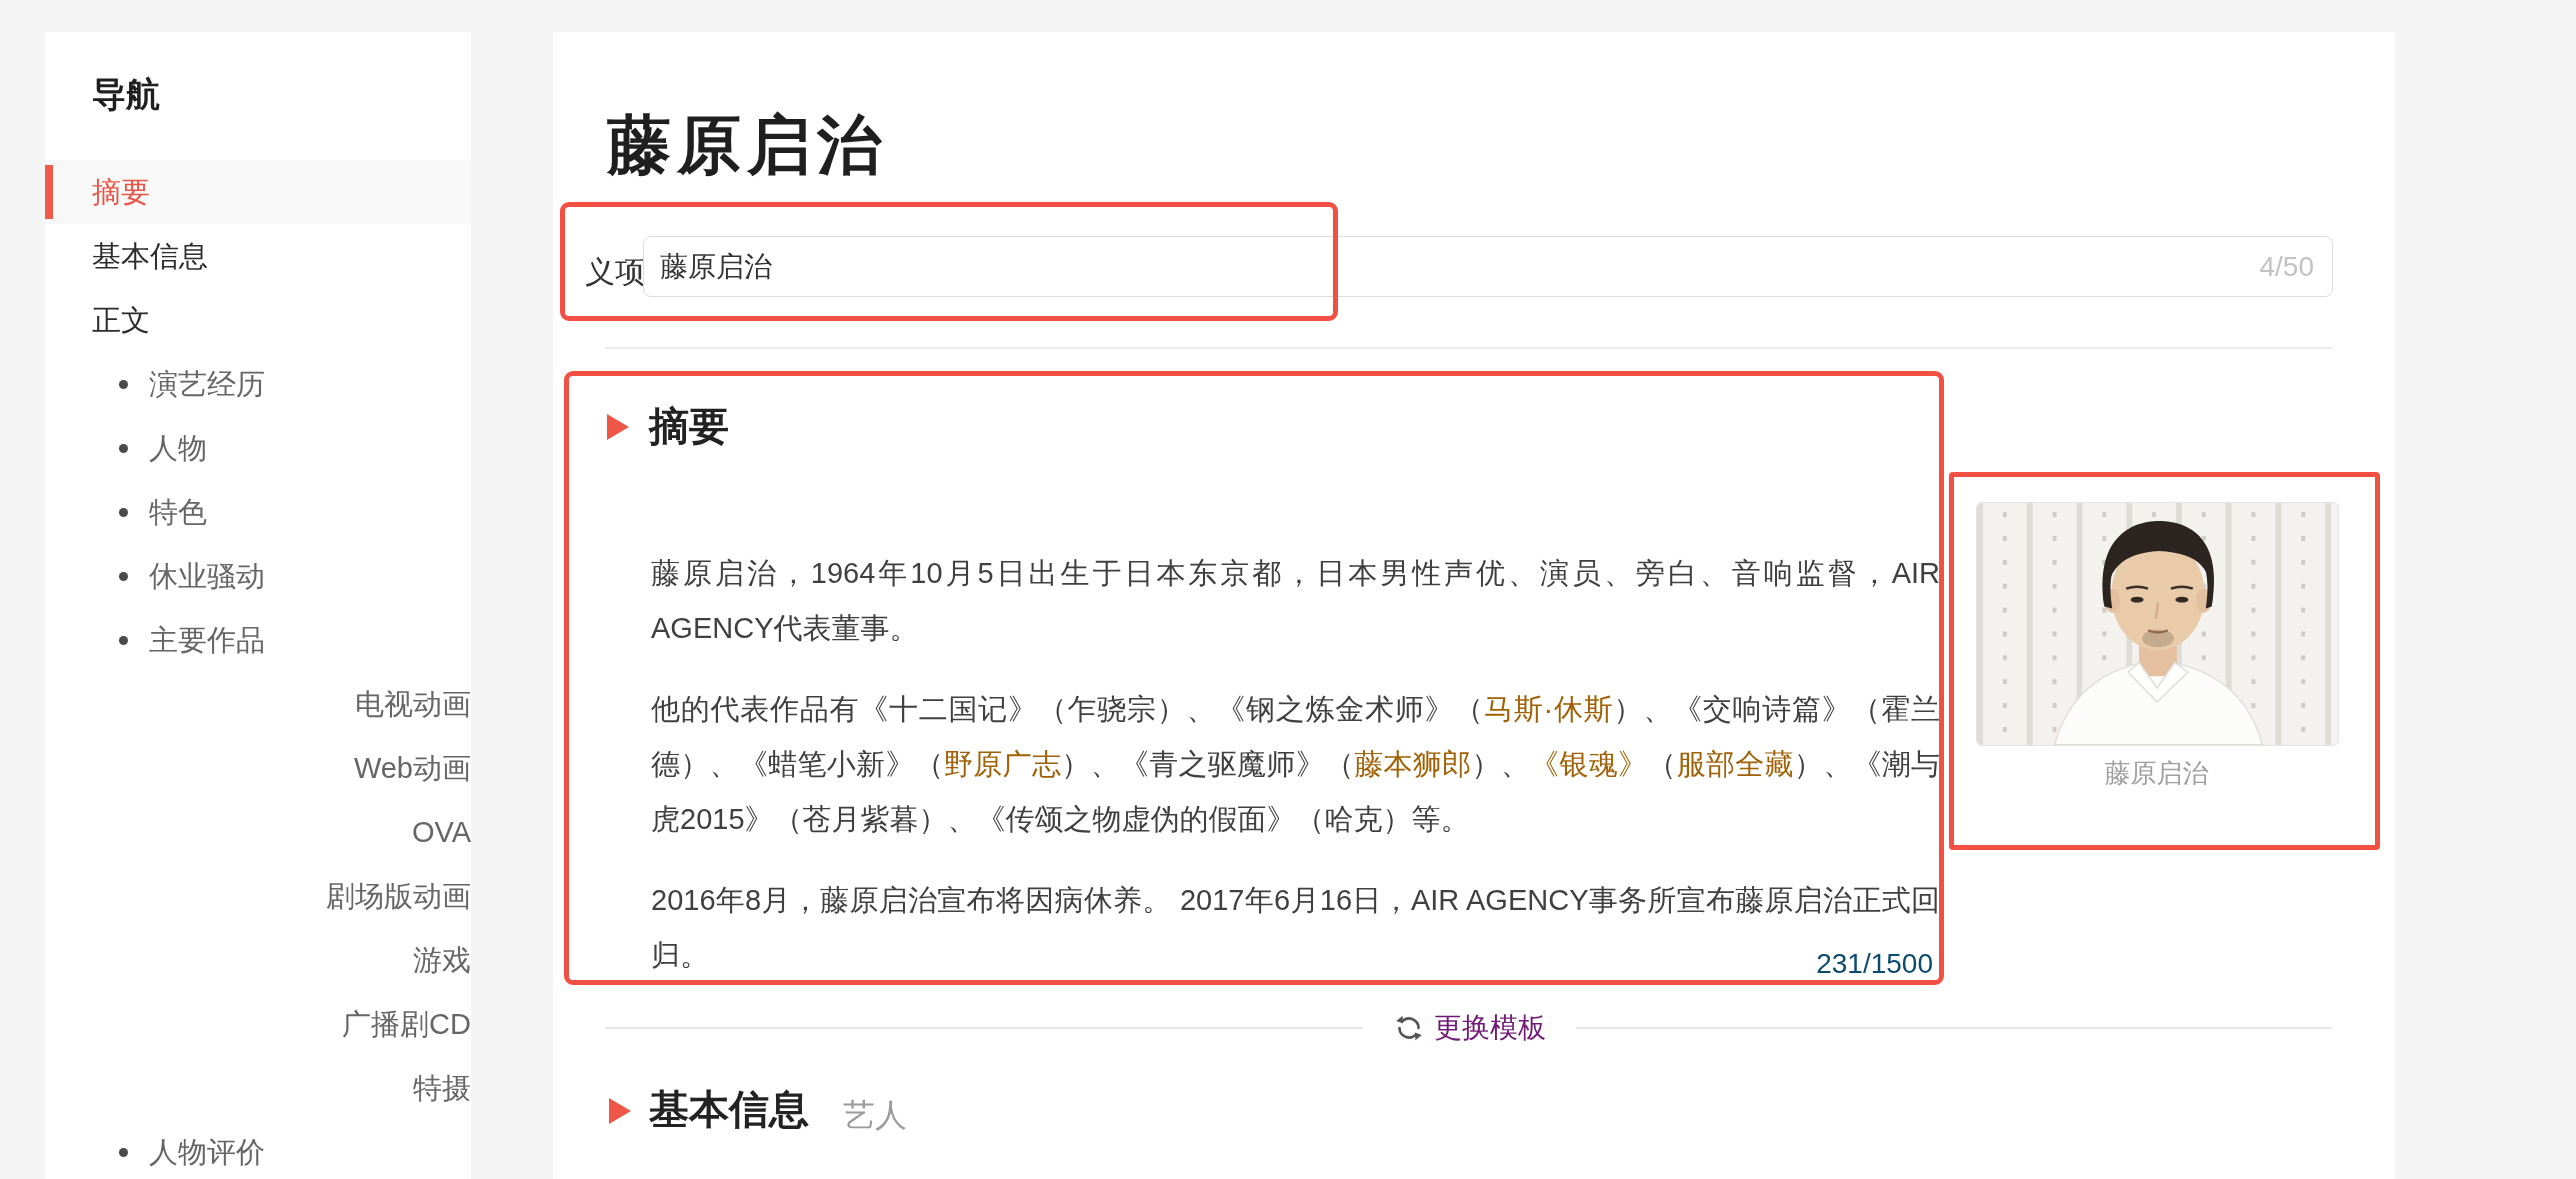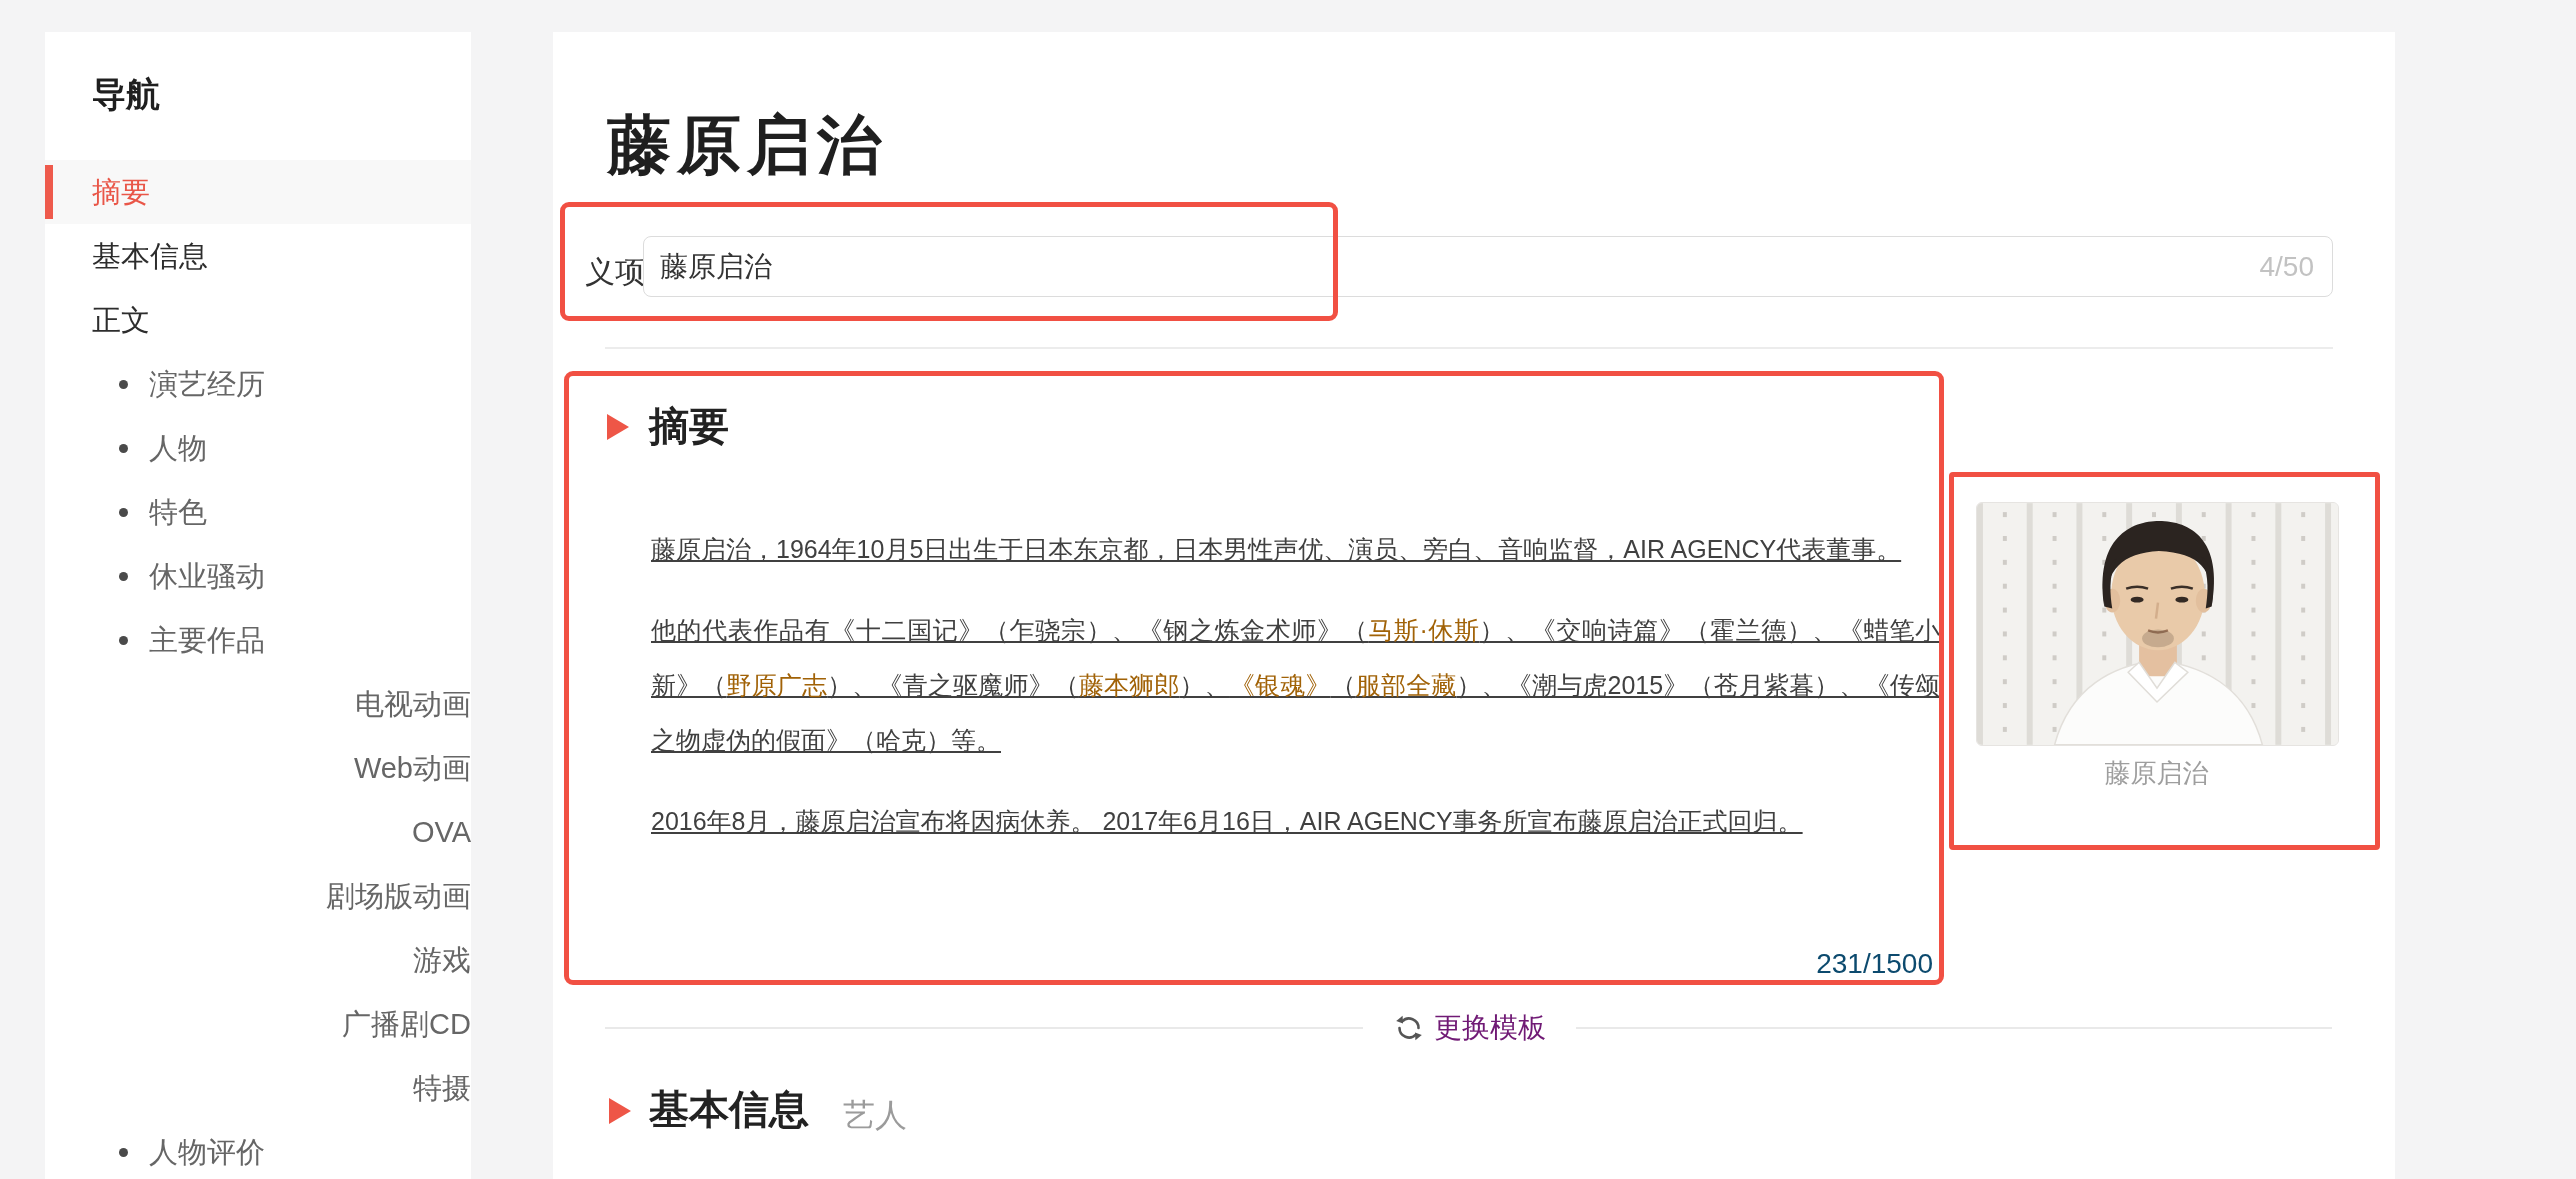--- a/index.html
+++ b/index.html
@@ -39,22 +39,22 @@
 
   .section-triangle{position:absolute;width:0;height:0;
     border-left:22px solid #ee5647;border-top:13px solid transparent;border-bottom:13px solid transparent;}
   .tri-summary{left:54px;top:382px;}
   .tri-basic{left:56px;top:1066px;}
   .section-heading{position:absolute;font-size:40px;font-weight:700;color:#222;}
   .head-summary{left:96px;top:367px;}
   .head-basic{left:96px;top:1050px;}
   .basic-tag{position:absolute;left:290px;top:1062px;font-size:32px;color:#9b9b9b;}
 
-  .summary-paras{position:absolute;left:98px;top:490px;width:1289px;
-    font-size:25px;line-height:55px;color:#404040;text-align:justify;text-decoration:underline;}
+  .summary-paras{position:absolute;left:98px;top:514px;width:1289px;
+    font-size:29px;line-height:55px;color:#404040;text-align:justify;}
   .sum-para{margin:0 0 0 0;}
   .sum-para + .sum-para{margin-top:26px;}
   .wiki-link{color:#a16207;cursor:pointer;}
   .summary-counter{position:absolute;right:462px;top:916px;font-size:28px;color:#0c4a6e;}
 
   .tpl-line{position:absolute;top:995px;height:2px;background:#e9e9e9;}
   .tpl-line-left{left:52px;width:758px;}
   .tpl-line-right{left:1023px;width:756px;}
   .tpl-btn{position:absolute;left:841px;top:977px;height:38px;display:flex;align-items:center;gap:10px;
     font-size:28px;color:#701a75;cursor:pointer;}

